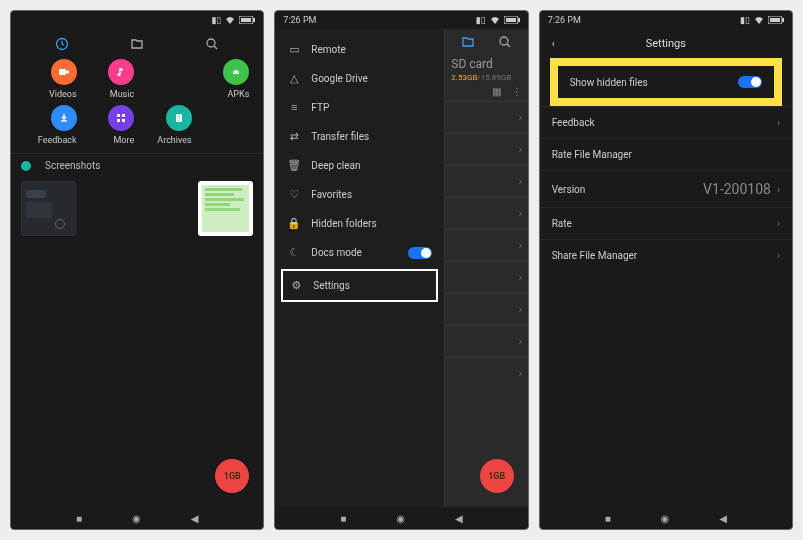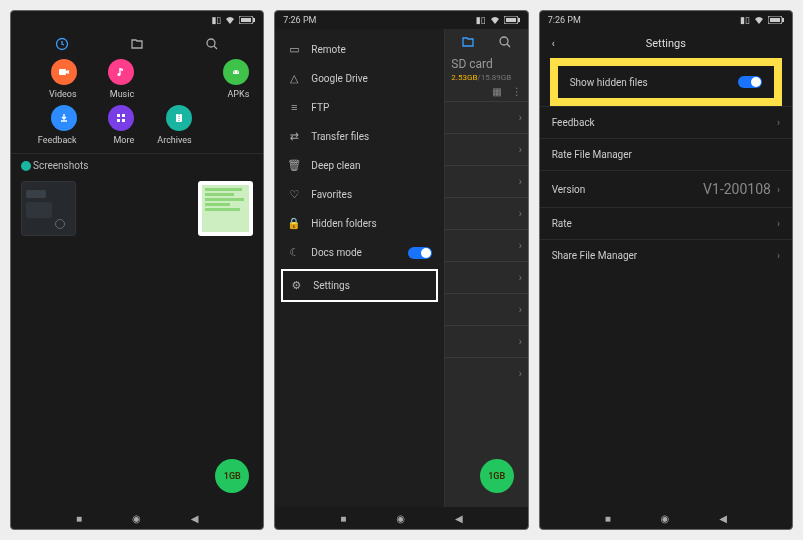--- a/index.html
+++ b/index.html
@@ -62,21 +62,21 @@
   }
   .tile .label { font-size: 9px; color: #ccc; }
   .c-orange { background: #ff6b35; }
   .c-purple { background: #b13ee6; }
   .c-pink   { background: #ff3d8b; }
   .c-green  { background: #3ec24a; }
   .c-blue   { background: #2d8cff; }
   .c-teal   { background: #1ab5a0; }
   .c-violet { background: #7a3ee6; }
   .section {
-    display:flex; align-items:center; gap:2px;
+    display:flex; align-items:center; gap:14px;
     padding: 6px 10px; font-size: 10px; color:#bbb;
     border-top:1px solid #2a2a2a;
   }
   .section .dot { width:10px;height:10px;border-radius:50%;background:#1ab5a0; }
   .thumbs { display:flex; gap:8px; padding: 4px 10px; }
   .thumb { width:55px; height:55px; border-radius:3px; }
   .thumb1 { background:#262a2f; border:1px solid #333; position:relative; }
   .thumb1::before{content:"";position:absolute;left:4px;top:8px;width:20px;height:8px;background:#3a4048;border-radius:2px;}
   .thumb1::after{content:"";position:absolute;left:4px;top:20px;width:26px;height:16px;background:#30353b;border-radius:2px;}
   .thumb1 .o{position:absolute;right:10px;bottom:6px;width:10px;height:10px;border:1px solid #666;border-radius:50%;}
@@ -84,21 +84,21 @@
   .thumb2 .inner {
     margin:4px; width:calc(100% - 8px); height:calc(100% - 8px);
     background:#cdeec0; position:relative;
   }
   .thumb2 .line{height:3px;background:#8fd77a;margin-bottom:2px;width:90%;}
   .thumb2 .lines{position:absolute;top:3px;left:3px;right:3px;}
 
   .fab {
     position:absolute; right:14px; bottom:14px;
     width:34px;height:34px;border-radius:50%;
-    background:#22c55e; color:#3a2b00; font-size:9px;
+    background:#ef4444; color:#3a2b00; font-size:9px;
     display:flex;align-items:center;justify-content:center;
     font-weight:600;
   }
 
   
   .phone2 .content { display:flex; }
   .drawer {
     width:170px; background:#1e1e1e; border-right:1px solid #333;
     padding:6px 0;
   }

